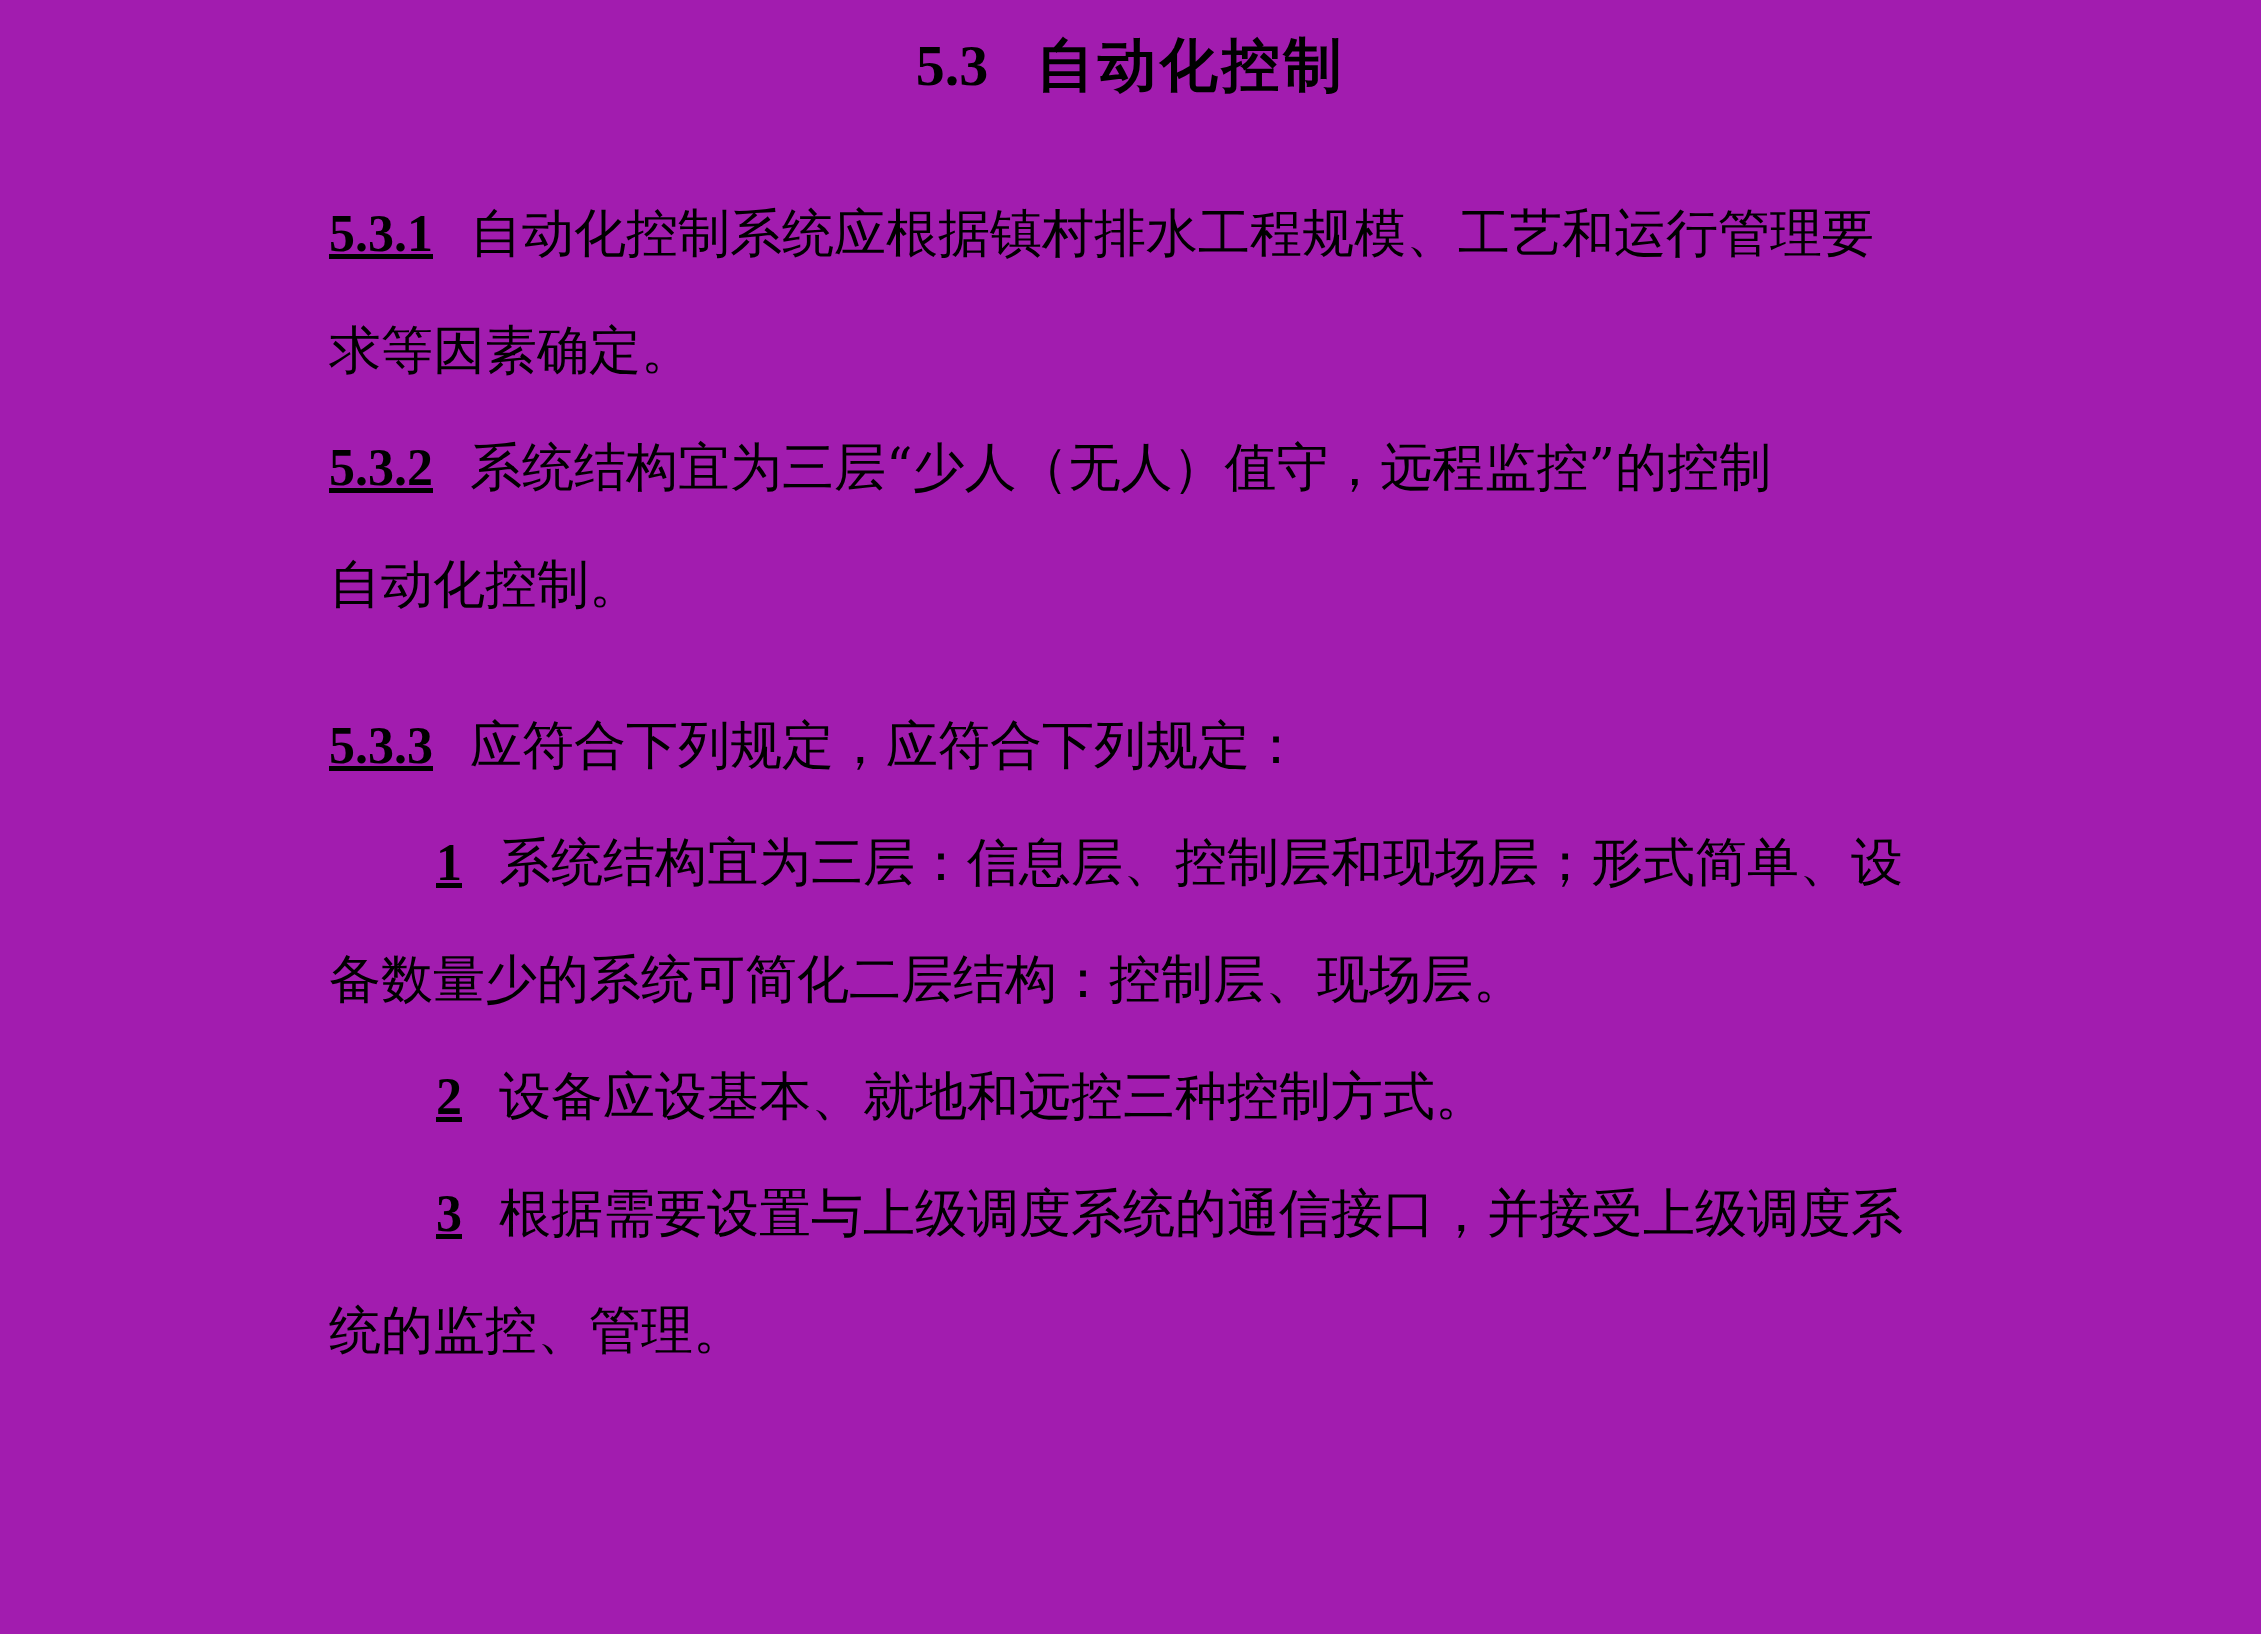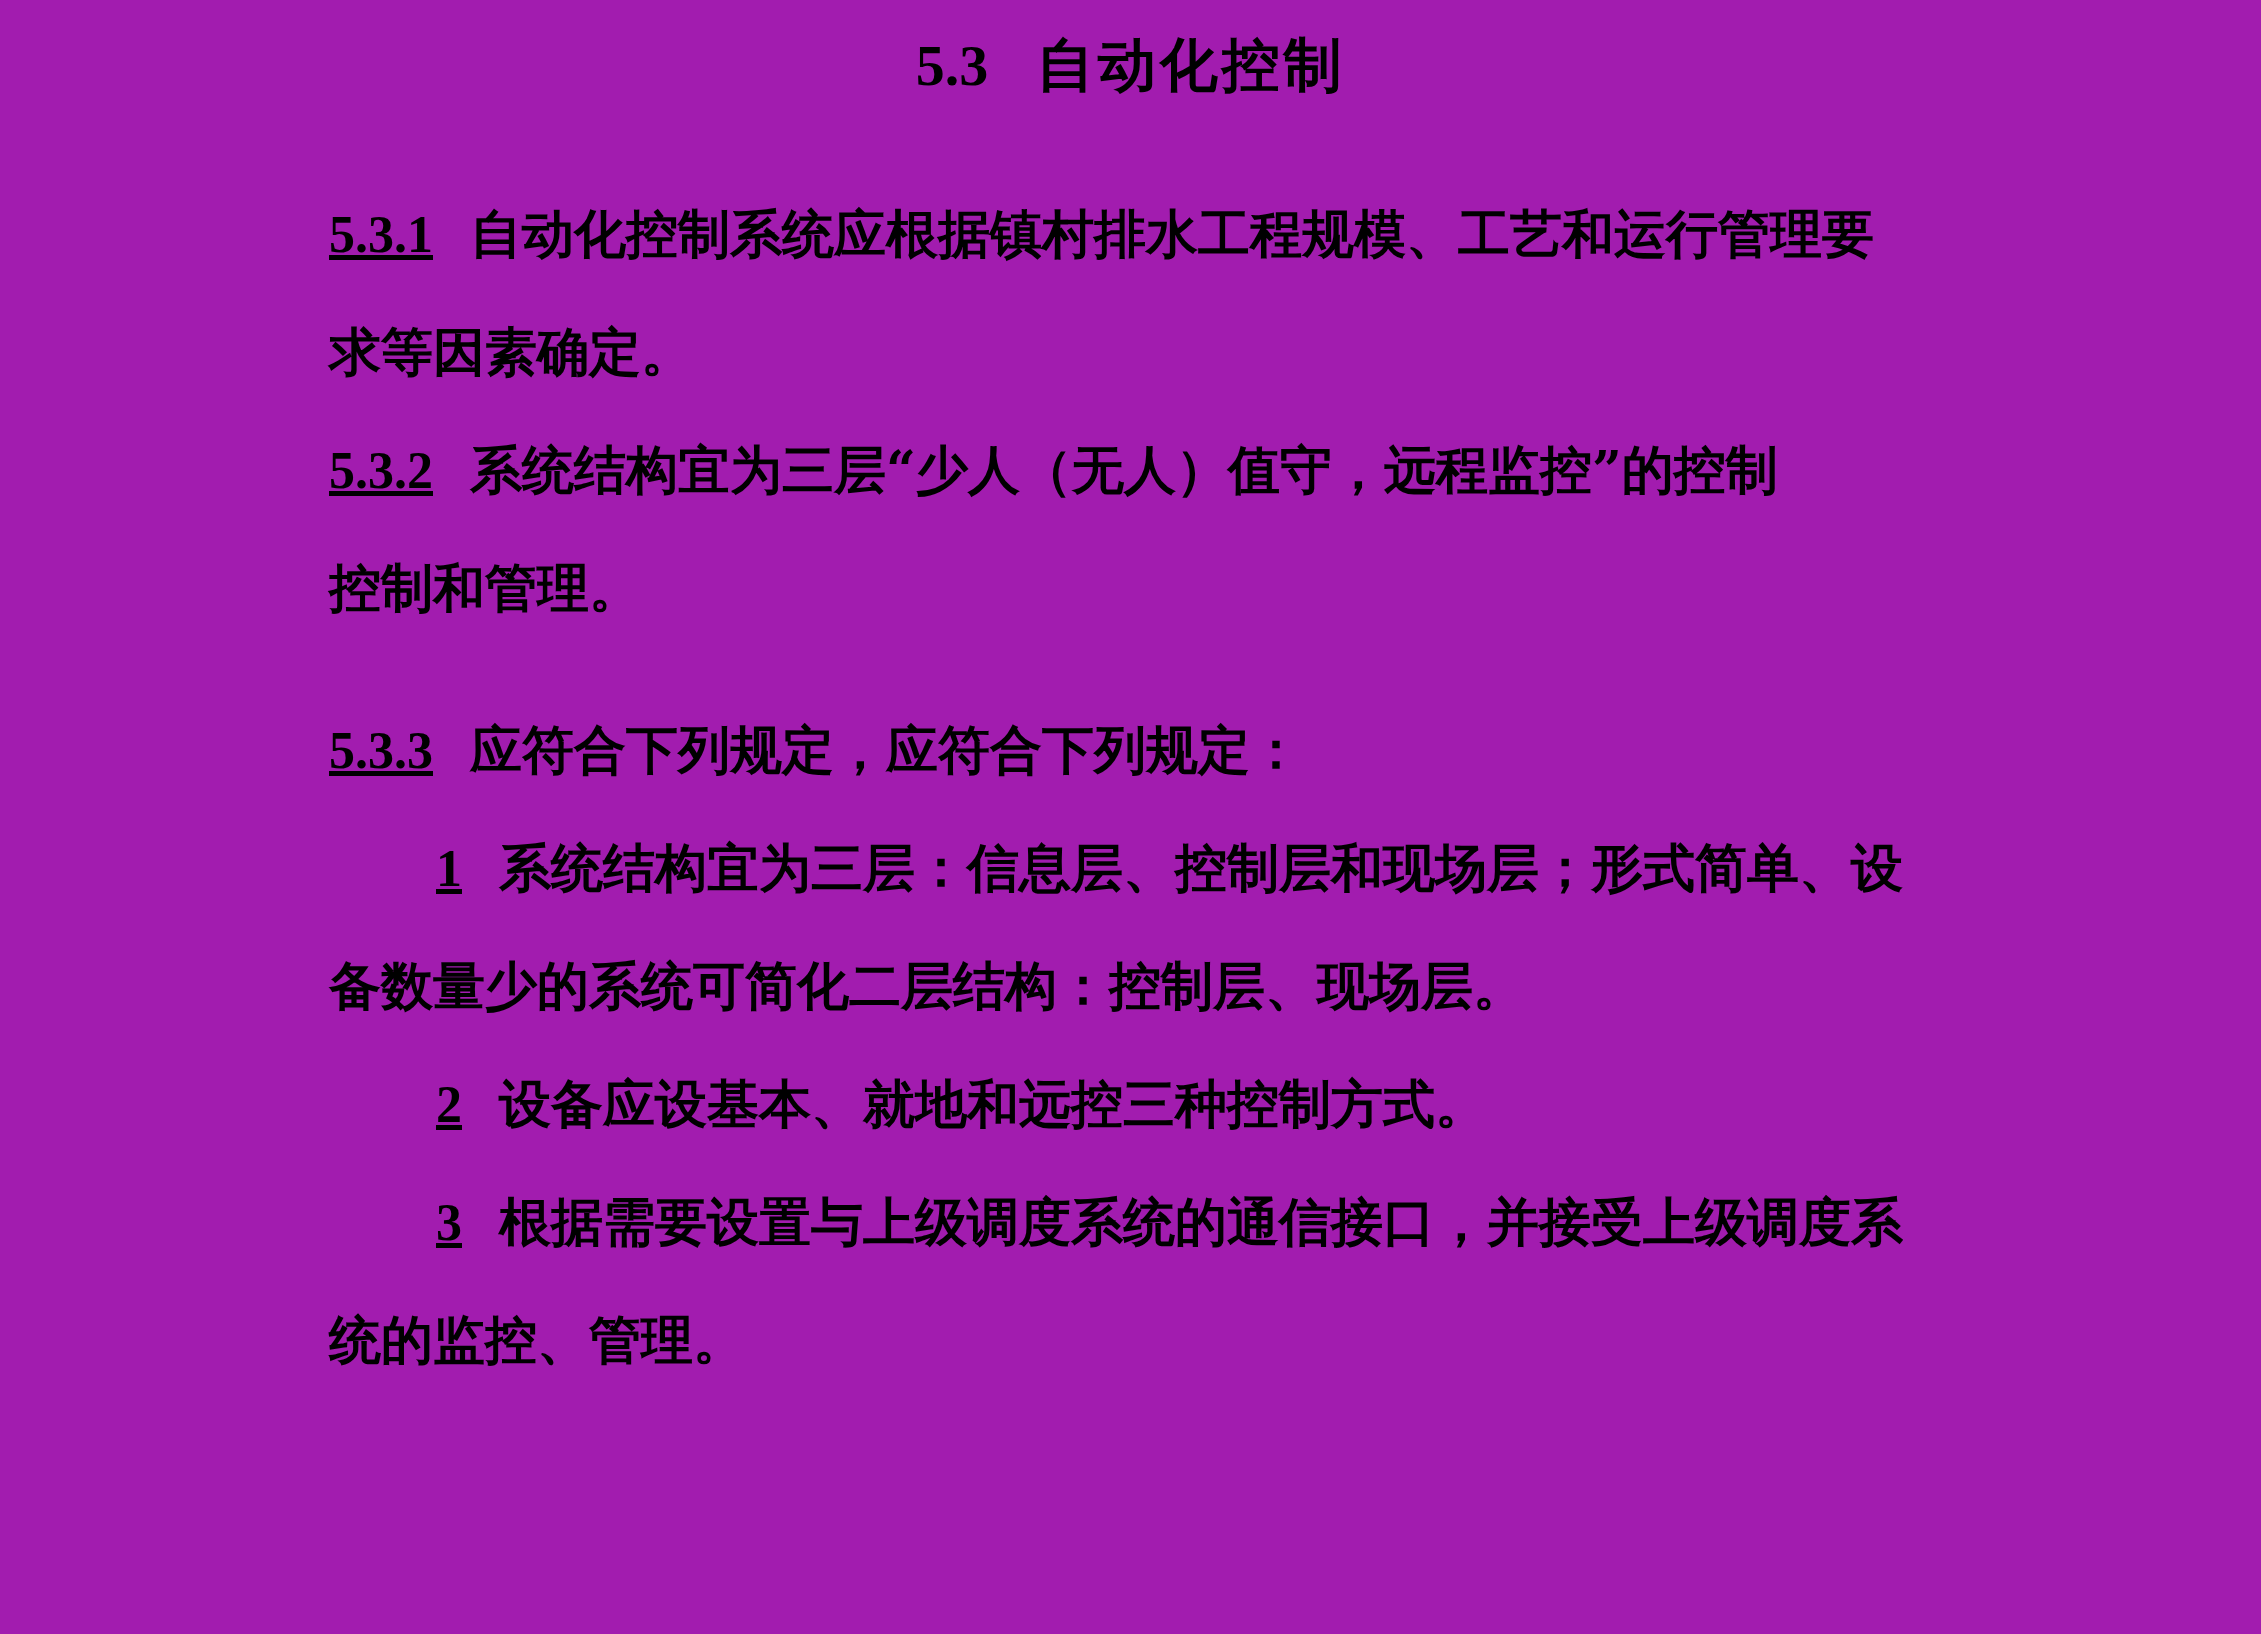--- a/index.html
+++ b/index.html
@@ -53,21 +53,20 @@
     font-weight: bold;
     font-family: "Liberation Serif", serif;
     margin-right: 37px;
     text-decoration: underline;
   }
   .num:empty {
     display: none;
   }
   .txt {
     font-family: "DejaVu Serif", serif;
-    font-weight: bold;
   }
 </style>
 </head>
 <body>
 
 <div class="page">
 
   <div class="doc-title">
     <span class="title-num">5.3</span><span class="title-text">自动化控制</span>
   </div>
@@ -81,21 +80,21 @@
     <div class="line">
       <span class="txt">求等因素确定。</span>
     </div>
 
     <div class="line">
       <span class="num">5.3.2</span><span class="txt">系统结构宜为三层“少人（无人）值守，远程监控”的控制</span>
     </div>
 
 
     <div class="line">
-      <span class="txt">控制和管理。</span>
+      <span class="txt">自动化控制。</span>
     </div>
 
     <div class="line gap-top">
       <span class="num">5.3.3</span><span class="txt">应符合下列规定，应符合下列规定：</span>
     </div>
 
     <div class="line indent">
       <span class="num">1</span><span class="txt">系统结构宜为三层：信息层、控制层和现场层；形式简单、设</span>
     </div>
 

